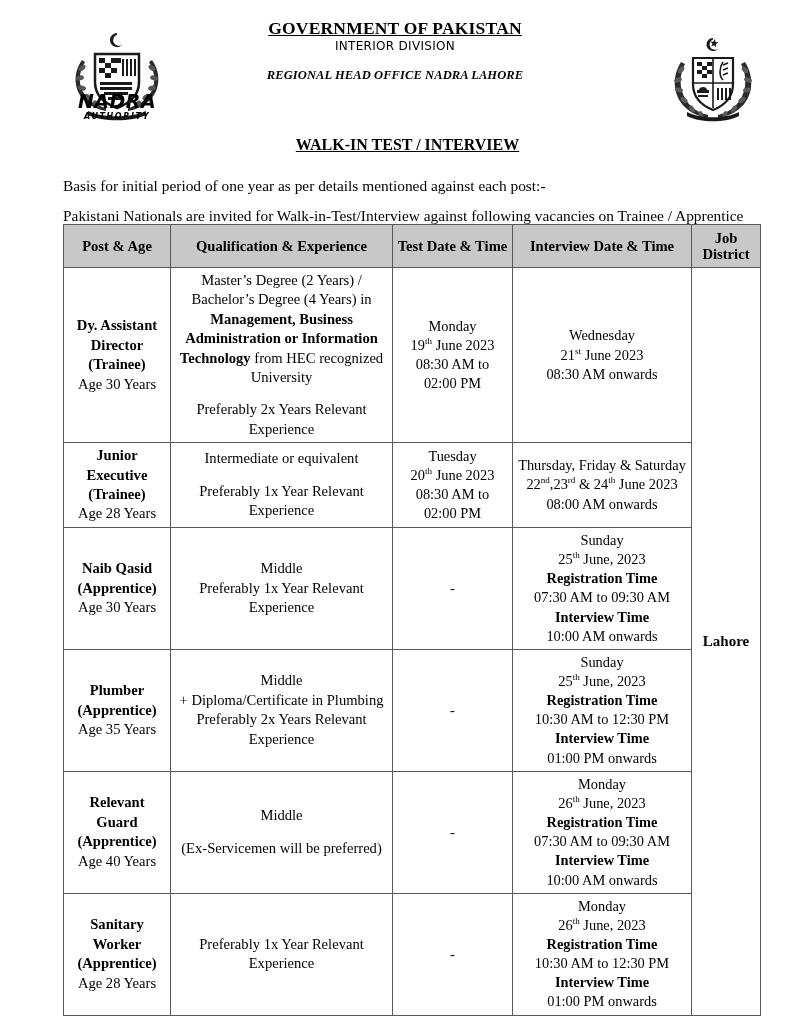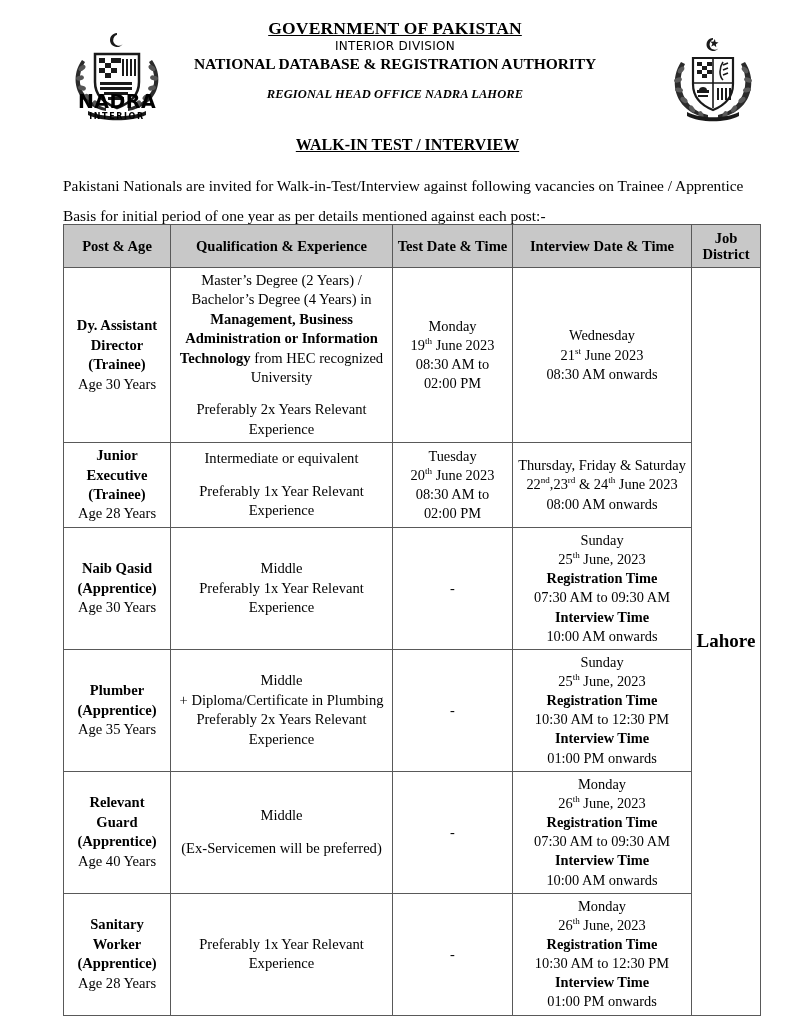--- a/index.html
+++ b/index.html
@@ -134,21 +134,21 @@
   }
   td.qual b { font-weight: bold; }
 
   td.testdate, td.intdate {
     font-size: 14.4px;
     line-height: 1.33;
   }
   td.intdate b { font-weight: bold; }
 
   td.district {
-    font-size: 19px;
+    font-size: 15px;
     font-weight: bold;
   }
 
   sup {
     font-size: 0.63em;
     vertical-align: super;
     line-height: 0;
   }
 
   .blankline { display: block; height: 13px; }
@@ -205,30 +205,29 @@
           <rect x="38" y="56" width="32" height="3"></rect>
           <rect x="38" y="61" width="32" height="3"></rect>
           <rect x="42" y="66" width="24" height="3"></rect>
           <rect x="46" y="71" width="16" height="3"></rect>
         </g>
 
         <path d="M26 85 C40 92 70 92 84 85 L84 89 C70 96 40 96 26 89 Z" fill="#1a1a1a"></path>
 
         <text x="55" y="101" text-anchor="middle" font-family="DejaVu Sans, sans-serif" font-size="0" fill="#000">NADRA</text>
       </svg>
-      <div style="position:absolute;left:0;top:66px;width:110px;text-align:center;">
+      <div style="position:absolute;left:0;top:66px;width:110px;text-align:center;font-style:italic;">
         <div style="font-family:'DejaVu Sans',sans-serif;font-weight:bold;font-size:19px;letter-spacing:0.5px;line-height:1;">NADRA</div>
-        <div style="font-family:'DejaVu Sans',sans-serif;font-weight:bold;font-size:8px;letter-spacing:1.6px;line-height:1.6;">INTERIOR</div>
+        <div style="font-family:'DejaVu Sans',sans-serif;font-weight:bold;font-size:8px;letter-spacing:1.6px;line-height:1.6;">AUTHORITY</div>
       </div>
     </div>
 
     <div class="header-text">
       <div class="h-gov">GOVERNMENT OF PAKISTAN</div>
       <div class="h-interior">INTERIOR DIVISION</div>
-      <div class="h-nadra">NATIONAL DATABASE &amp; REGISTRATION AUTHORITY</div>
       <div class="h-regional">REGIONAL HEAD OFFICE NADRA LAHORE</div>
     </div>
 
     <div class="logo-right">
       <svg viewBox="0 0 96 96" width="96" height="96" aria-hidden="true">
         <path d="M48 6 a6.5 6.5 0 1 0 5.2 10.4 a5.2 5.2 0 1 1 -5.2 -8.8 z" fill="#1a1a1a"></path>
         <path d="M43 10 l1.4 3.6 l3.8 .2 l-3 2.4 l1 3.7 l-3.2 -2.1 l-3.2 2.1 l1 -3.7 l-3 -2.4 l3.8 -.2 z" fill="#1a1a1a" transform="translate(15,-1) scale(0.8) rotate(8 43 14)"></path>
         <path d="M16 30 C6 45 8 66 22 77 C28 82 36 85 43 86 L43 83 C34 81 26 76 21 68 C14 57 14 43 20 32 Z" fill="#2b2b2b"></path>
         <path d="M80 30 C90 45 88 66 74 77 C68 82 60 85 53 86 L53 83 C62 81 70 76 75 68 C82 57 82 43 76 32 Z" fill="#2b2b2b"></path>
         <g fill="#5a5a5a">
@@ -271,22 +270,22 @@
             <line x1="65" y1="56" x2="65" y2="68"></line>
         </g>
         <path d="M22 80 C35 87 61 87 74 80 L74 84 C61 91 35 91 22 84 Z" fill="#1a1a1a"></path>
       </svg>
     </div>
   </div>
 
   <div class="walkin-title">WALK-IN TEST / INTERVIEW</div>
 
   <div class="intro">
+    <div>Basis for initial period of one year as per details mentioned against each post:-</div>
     <div>Pakistani Nationals are invited for Walk-in-Test/Interview against following vacancies on Trainee / Apprentice</div>
-    <div>Basis for initial period of one year as per details mentioned against each post:-</div>
   </div>
 
   <div class="tbl-wrap">
     <table class="vac">
       <colgroup>
         <col style="width:107px">
         <col style="width:222px">
         <col style="width:120px">
         <col style="width:179px">
         <col style="width:69px">

